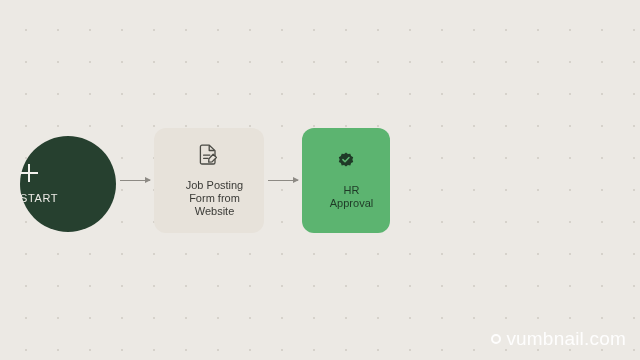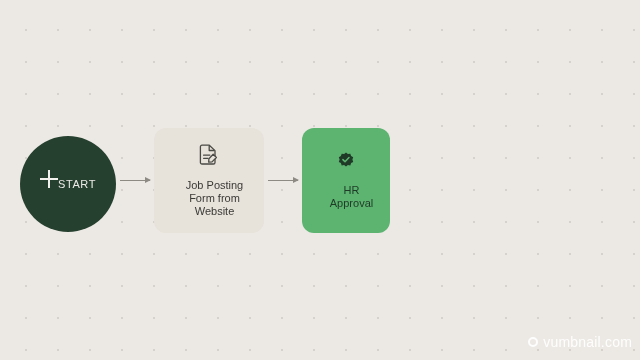--- a/index.html
+++ b/index.html
@@ -27,21 +27,21 @@
   
   .node-start {
     position: absolute;
     left: 20px;
     top: 136px;
     width: 96px;
     height: 96px;
     border-radius: 50%;
     background: #26402f;
     display: flex;
-    align-items: center;
+    flex-direction: column;
     justify-content: center;
     color: #f3f1ee;
   }
   .node-start .plus-icon {
     width: 18px;
     height: 18px;
     position: relative;
     margin-bottom: 10px;
   }
   .node-start .plus-icon::before,
@@ -118,27 +118,27 @@
     border-top: 3.5px solid transparent;
     border-bottom: 3.5px solid transparent;
     border-left: 6px solid #8d8a84;
   }
   .connector-1 { left: 120px; top: 180px; width: 30px; }
   .connector-2 { left: 268px; top: 180px; width: 30px; }
 
   
   .watermark {
     position: absolute;
-    right: 8px;
+    right: 14px;
     bottom: 10px;
     display: flex;
     align-items: center;
     gap: 5px;
     color: #ffffff;
-    font-size: 14px;
+    font-size: 19px;
     letter-spacing: 0.2px;
     opacity: 0.95;
   }
   .watermark .wm-dot {
     width: 10px;
     height: 10px;
     border-radius: 50%;
     border: 2px solid #ffffff;
     box-sizing: border-box;
     display: inline-block;

